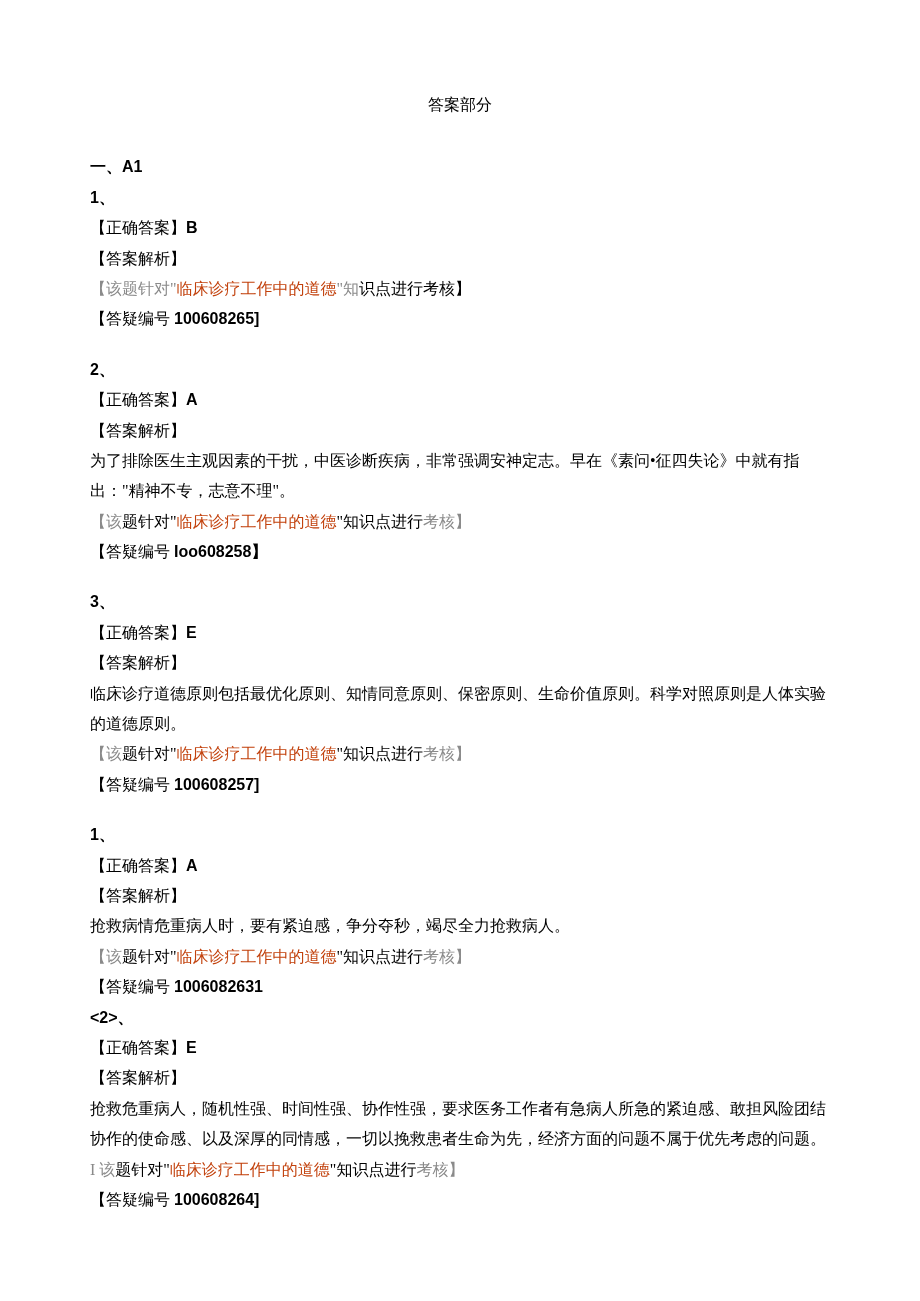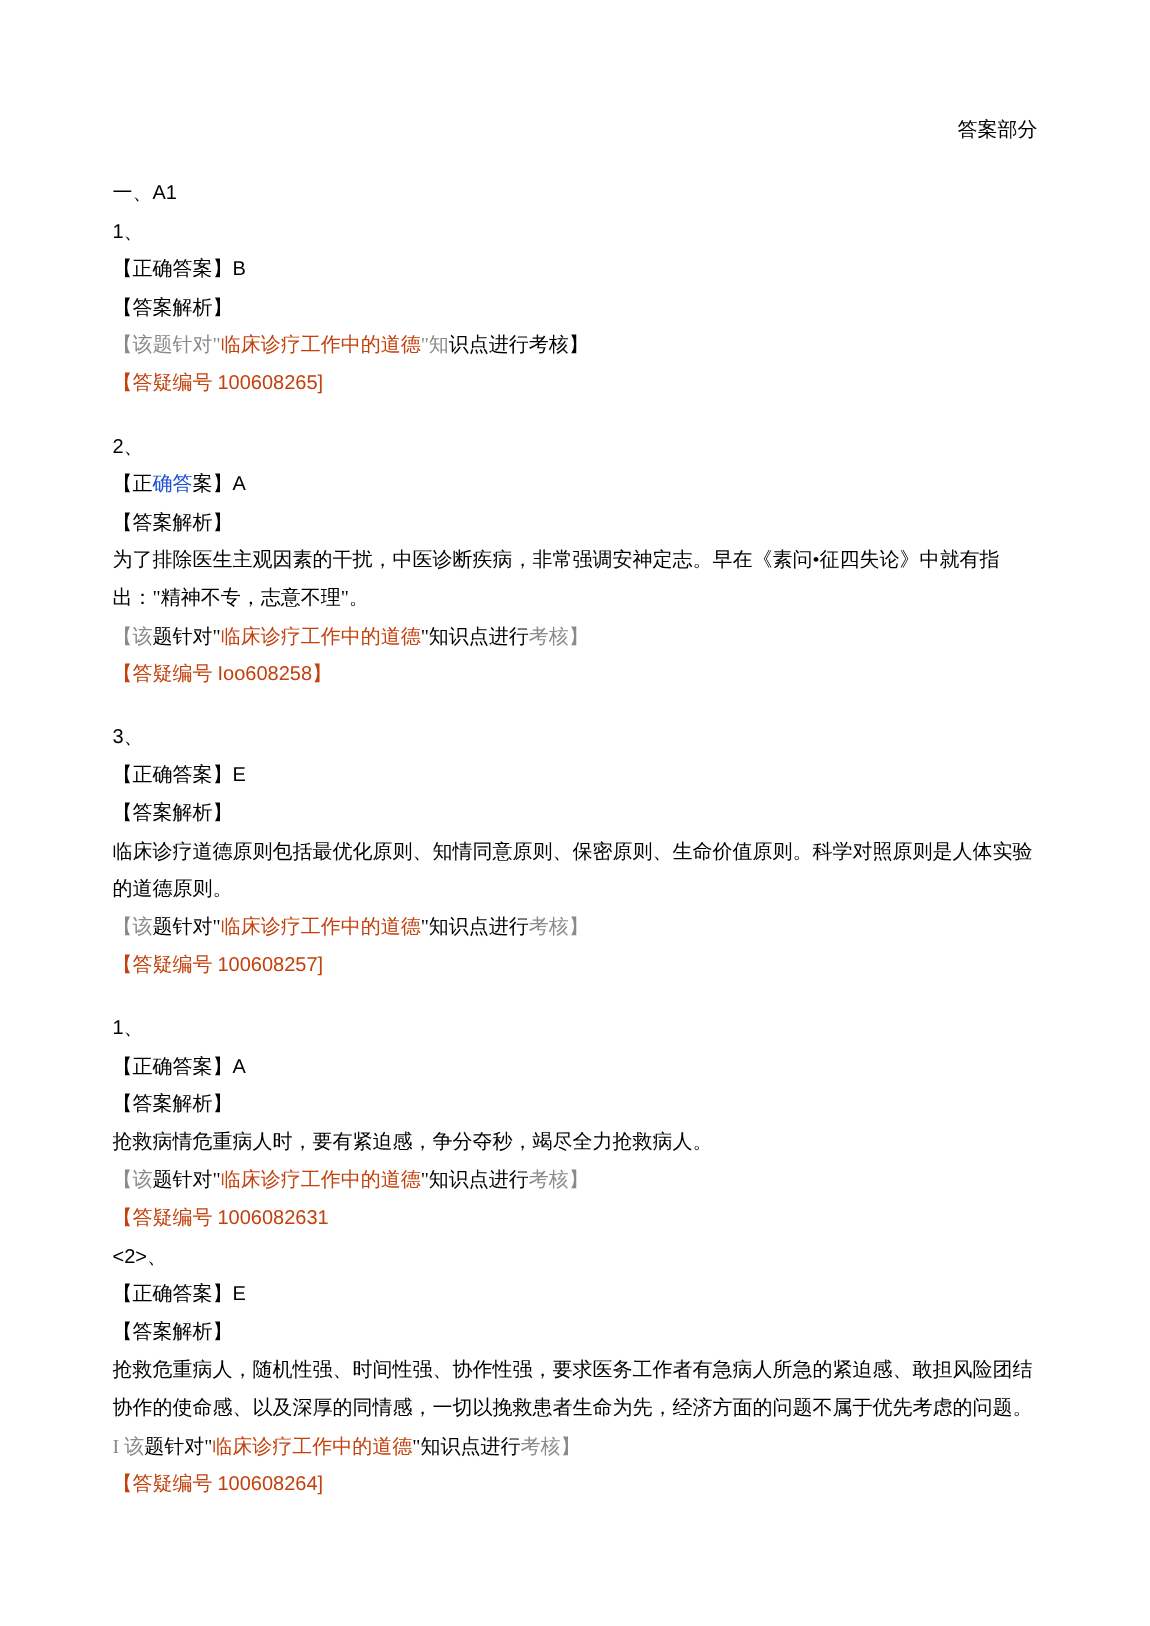--- a/index.html
+++ b/index.html
@@ -11,30 +11,31 @@
     color: #000;
     line-height: 1.9;
   }
   .page {
     width: 920px;
     min-height: 1301px;
     padding: 90px 90px 60px 90px;
     box-sizing: border-box;
   }
   .title {
-    text-align: right;
-    margin-bottom: 20px;
+    text-align: center;
+    margin-bottom: 32px;
   }
   .sans {
     font-family: Arial, "Helvetica Neue", sans-serif;
+    font-weight: bold;
   }
   .gray { color: #8a8a8a; }
   .green { color: #c2410c; }
-  .blue { color: #c2410c; }
-  .red { color: #1d4ed8; }
+  .blue { color: #000000; }
+  .red { color: #000000; }
   .block { margin-bottom: 20px; }
   .line { margin: 0; }
 </style>
 </head>
 <body>
 
 <div class="page">
 
   <div class="title">答案部分</div>
 

